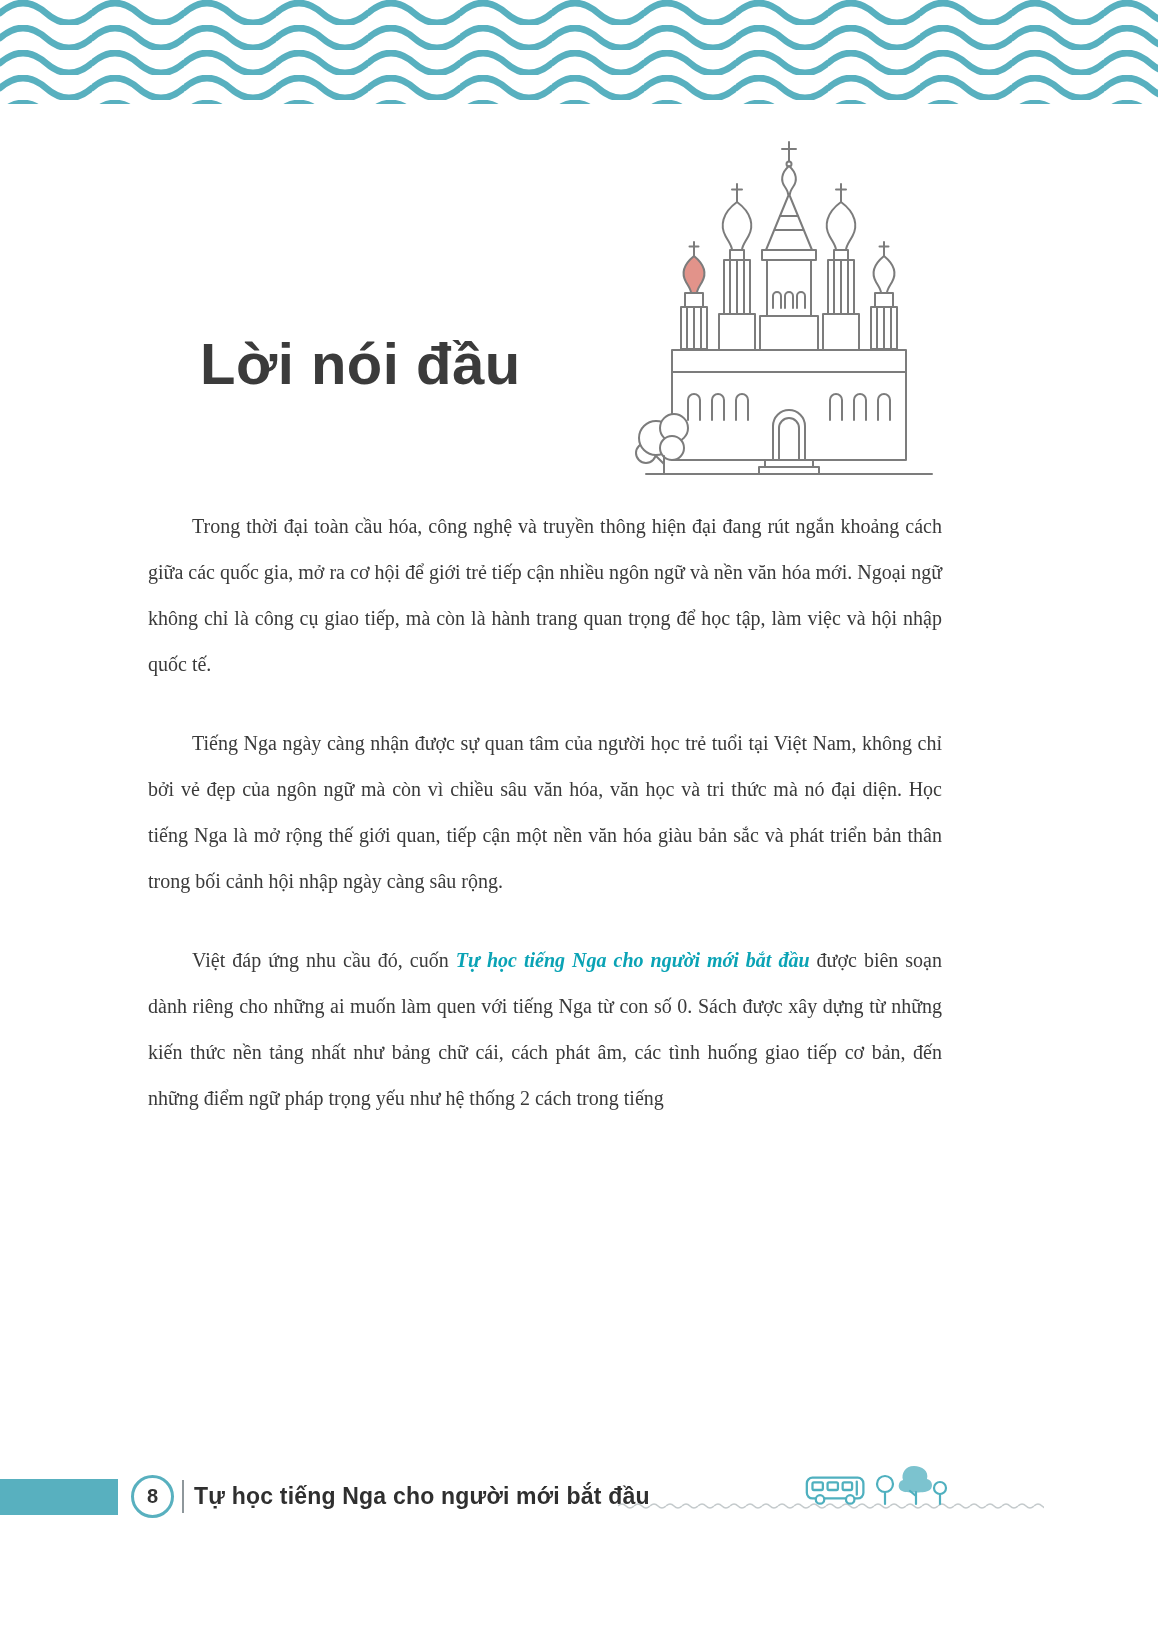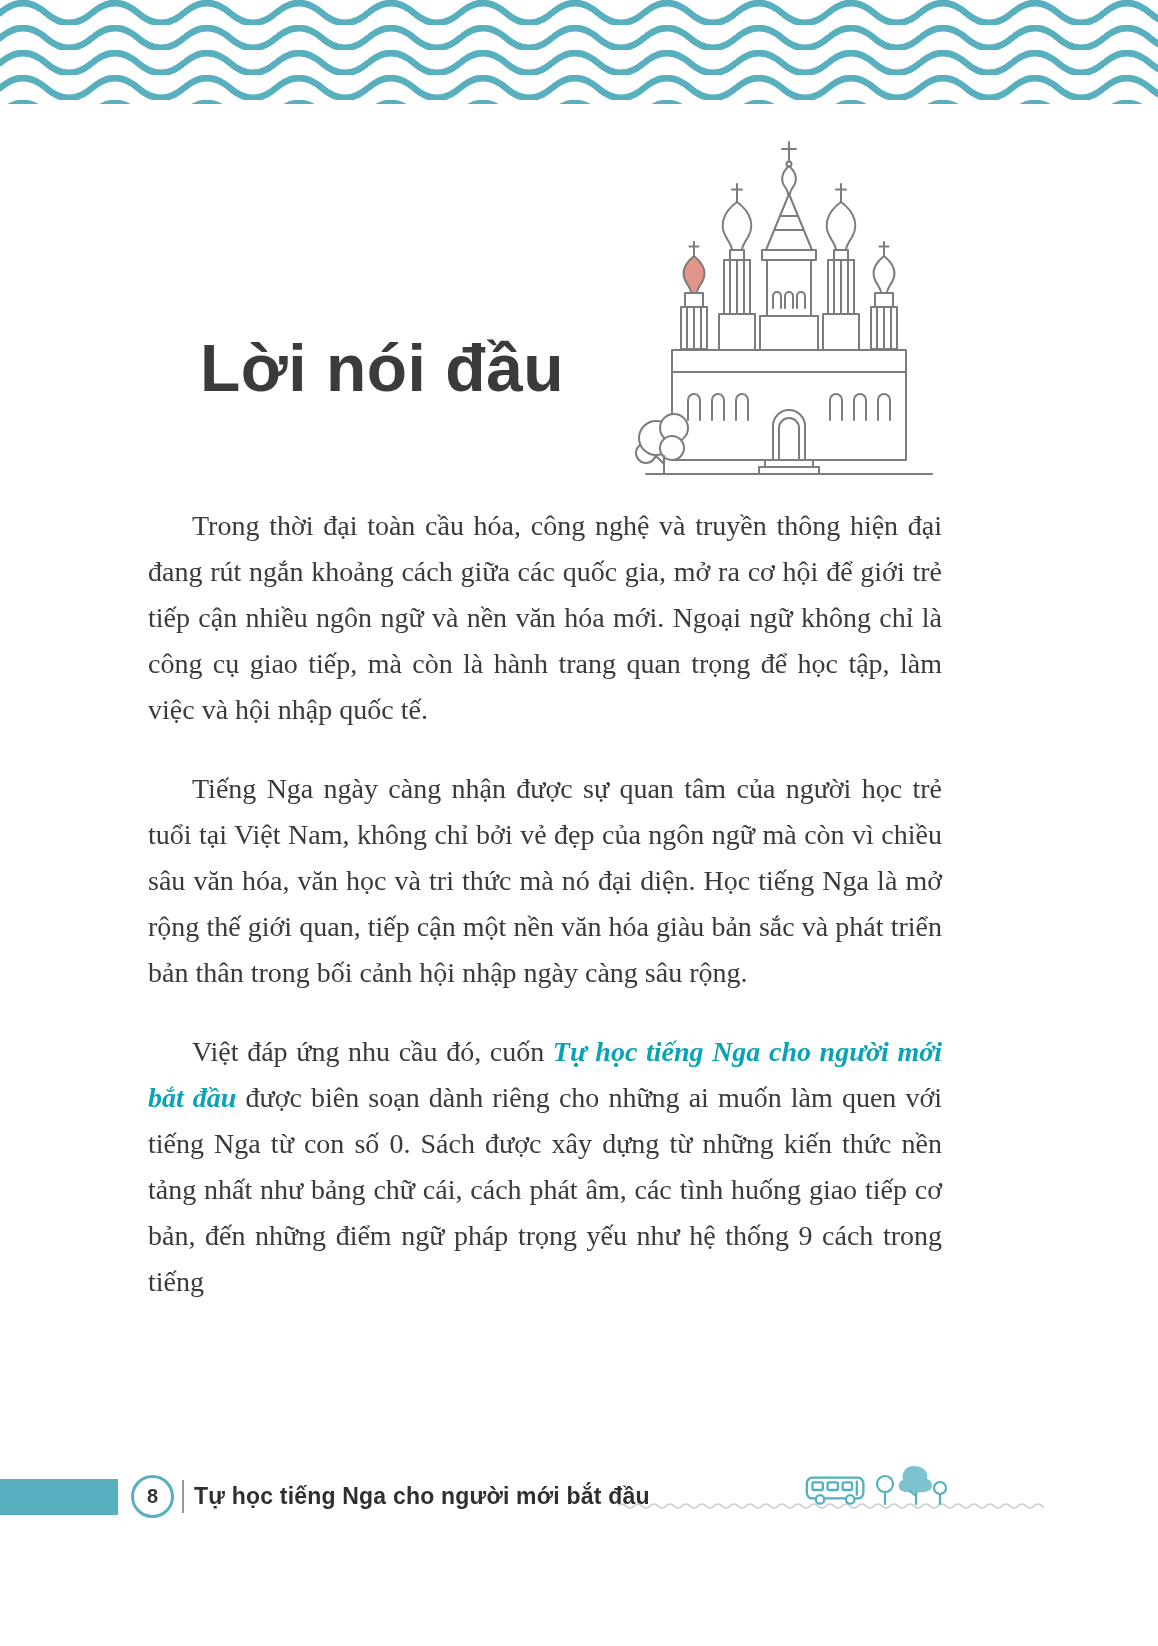--- a/index.html
+++ b/index.html
@@ -6,26 +6,26 @@
   html,body { background:#ffffff; }
   .page {
     position:relative; width:1158px; height:1646px; background:#ffffff;
     overflow:hidden; font-family:"Liberation Serif", serif;
     color:var(--body-text, #3a3a3a);
   }
   .waves { position:absolute; top:0; left:0; width:1158px; height:104px; }
   .title {
     position:absolute; left:200px; top:330px;
     font-family:"Liberation Sans", sans-serif; font-weight:700;
-    font-size:66px; letter-spacing:.5px; color:#3b3b3b;
+    font-size:58px; letter-spacing:.5px; color:#3b3b3b;
   }
   .cathedral { position:absolute; left:628px; top:138px; width:322px; height:350px; }
   .body-text {
     position:absolute; left:148px; top:503px; width:794px;
-    font-size:28px; line-height:46px; text-align:justify;
+    font-size:20px; line-height:46px; text-align:justify;
   }
   .body-text p { text-indent:44px; margin:0 0 33px 0; }
   .em-teal { color:var(--teal-text, #0aa3b5); font-weight:700; font-style:italic; }
 
   .footer-bar {
     position:absolute; left:0; top:1479px; width:118px; height:36px;
     background:var(--teal, #58b0bf);
   }
   .page-badge {
     position:absolute; left:131px; top:1475px; width:43px; height:43px;
@@ -119,21 +119,21 @@
         <circle cx="40" cy="290" r="14"></circle>
         <circle cx="38" cy="310" r="12"></circle>
         <path d="M30 336 V318 M30 326 L22 318" fill="none"></path>
       </g>
     </svg>
   </div>
 
   <div class="body-text">
     <p>Trong thời đại toàn cầu hóa, công nghệ và truyền thông hiện đại đang rút ngắn khoảng cách giữa các quốc gia, mở ra cơ hội để giới trẻ tiếp cận nhiều ngôn ngữ và nền văn hóa mới. Ngoại ngữ không chỉ là công cụ giao tiếp, mà còn là hành trang quan trọng để học tập, làm việc và hội nhập quốc tế.</p>
     <p>Tiếng Nga ngày càng nhận được sự quan tâm của người học trẻ tuổi tại Việt Nam, không chỉ bởi vẻ đẹp của ngôn ngữ mà còn vì chiều sâu văn hóa, văn học và tri thức mà nó đại diện. Học tiếng Nga là mở rộng thế giới quan, tiếp cận một nền văn hóa giàu bản sắc và phát triển bản thân trong bối cảnh hội nhập ngày càng sâu rộng.</p>
-    <p><span>Việt đáp ứng nhu cầu đó, cuốn </span><span class="em-teal">Tự học tiếng Nga cho người mới bắt đầu</span><span> được biên soạn dành riêng cho những ai muốn làm quen với tiếng Nga từ con số 0. Sách được xây dựng từ những kiến thức nền tảng nhất như bảng chữ cái, cách phát âm, các tình huống giao tiếp cơ bản, đến những điểm ngữ pháp trọng yếu như hệ thống 9 cách trong tiếng</span></p>
+    <p><span>Việt đáp ứng nhu cầu đó, cuốn </span><span class="em-teal">Tự học tiếng Nga cho người mới bắt đầu</span><span> được biên soạn dành riêng cho những ai muốn làm quen với tiếng Nga từ con số 0. Sách được xây dựng từ những kiến thức nền tảng nhất như bảng chữ cái, cách phát âm, các tình huống giao tiếp cơ bản, đến những điểm ngữ pháp trọng yếu như hệ thống 2 cách trong tiếng</span></p>
   </div>
 
   <div class="footer-bar"></div>
   <div class="page-badge">
     <span>8</span>
   </div>
   <div class="footer-divider"></div>
   <div class="footer-title">Tự học tiếng Nga cho người mới bắt đầu</div>
 
   <div class="footer-wave">

